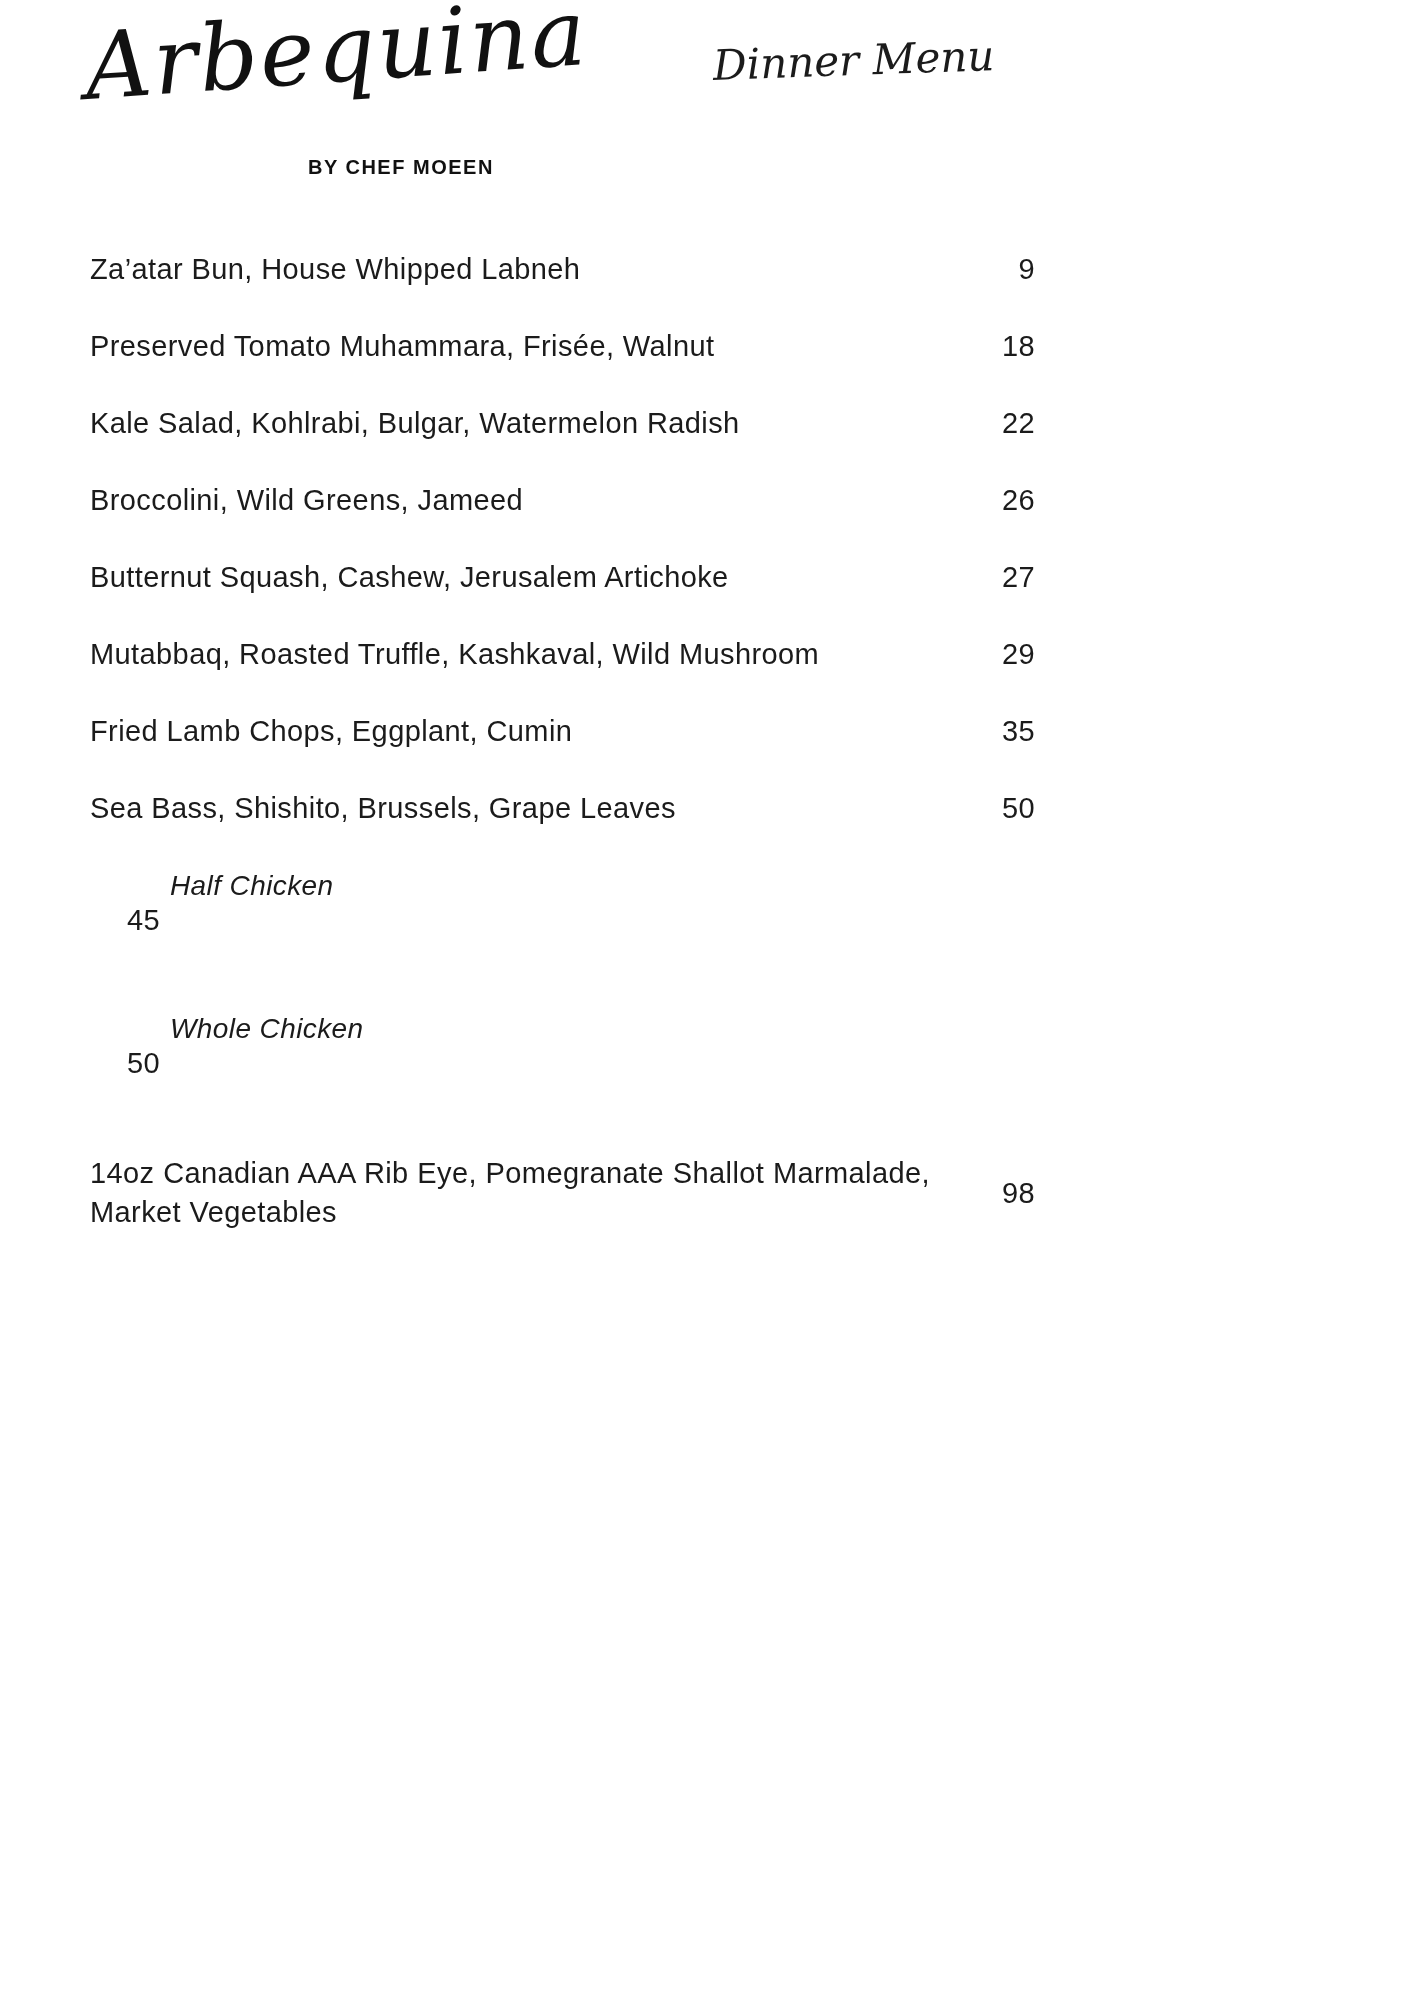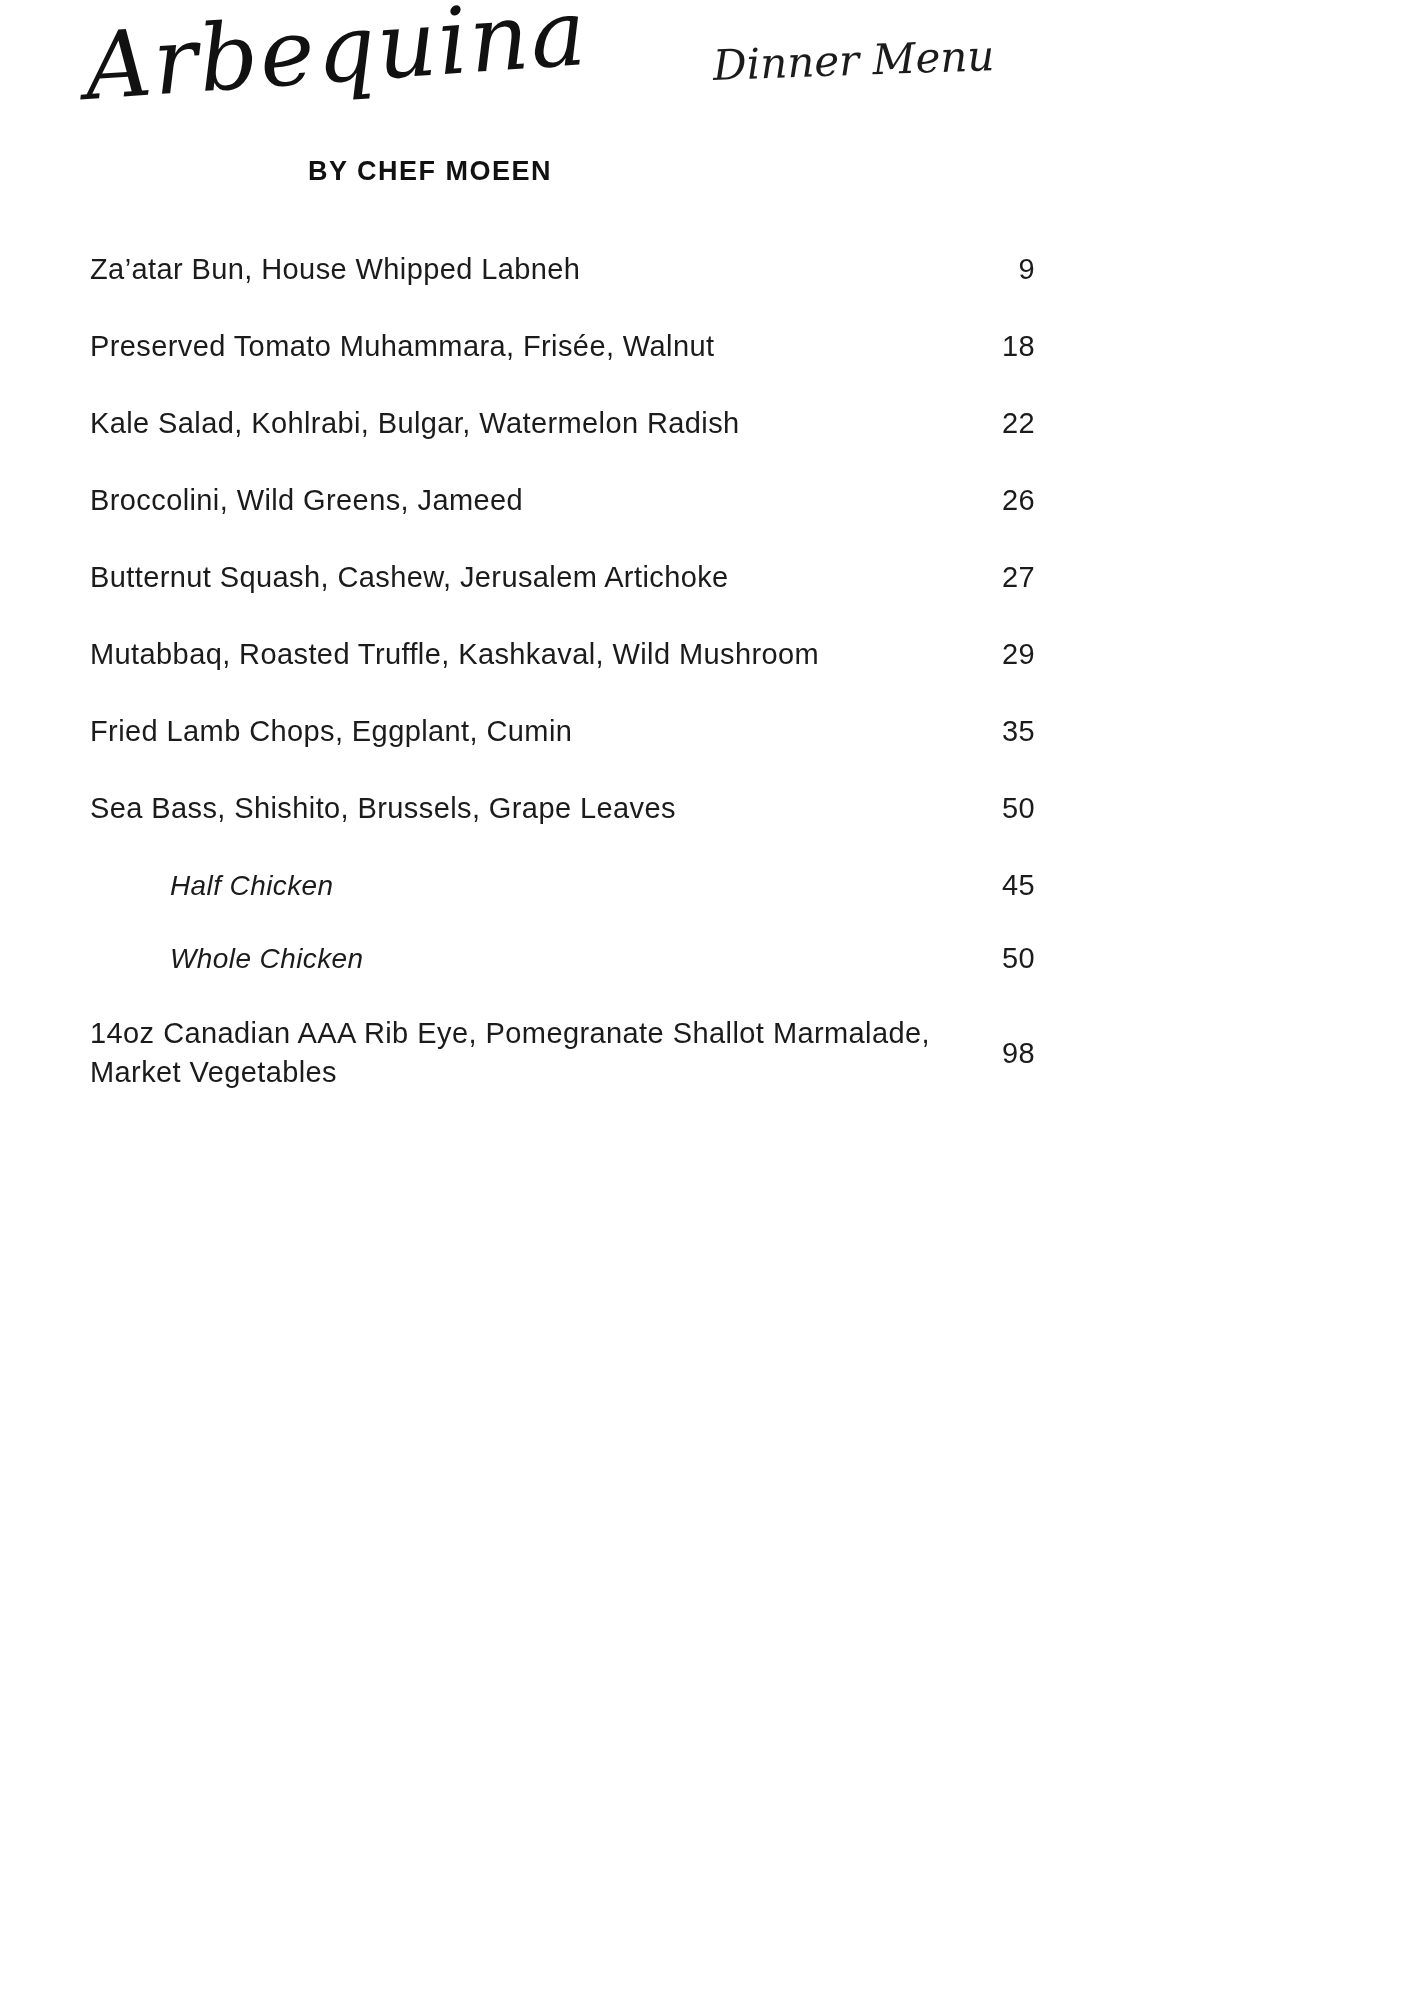--- a/index.html
+++ b/index.html
@@ -39,21 +39,21 @@
     transform-origin: left center;
     letter-spacing: 2px;
     white-space: nowrap;
   }
   .brand-sub {
     position: absolute;
     left: 308px;
     top: 156px;
     font-family: "Liberation Sans", sans-serif;
     font-weight: 800;
-    font-size: 27px;
+    font-size: 20px;
     letter-spacing: 1.5px;
     color: #111111;
     white-space: nowrap;
   }
   .menu-type {
     position: absolute;
     right: 420px;
     top: 36px;
     font-family: "DejaVu Serif", serif;
     font-style: italic;
@@ -93,20 +93,21 @@
 
   
   .row-group-head { margin-bottom: 30px; }
   .row-sub {
     display: flex;
     align-items: flex-start;
     margin-bottom: 38px;
     font-size: 28px;
     line-height: 35px;
     letter-spacing: 0.4px;
+    flex-direction: column;
   }
   .row-sub .item-name {
     padding-left: 80px;
     font-style: italic;
     white-space: nowrap;
   }
 
   
   .row-justify .item-name {
     white-space: normal;

